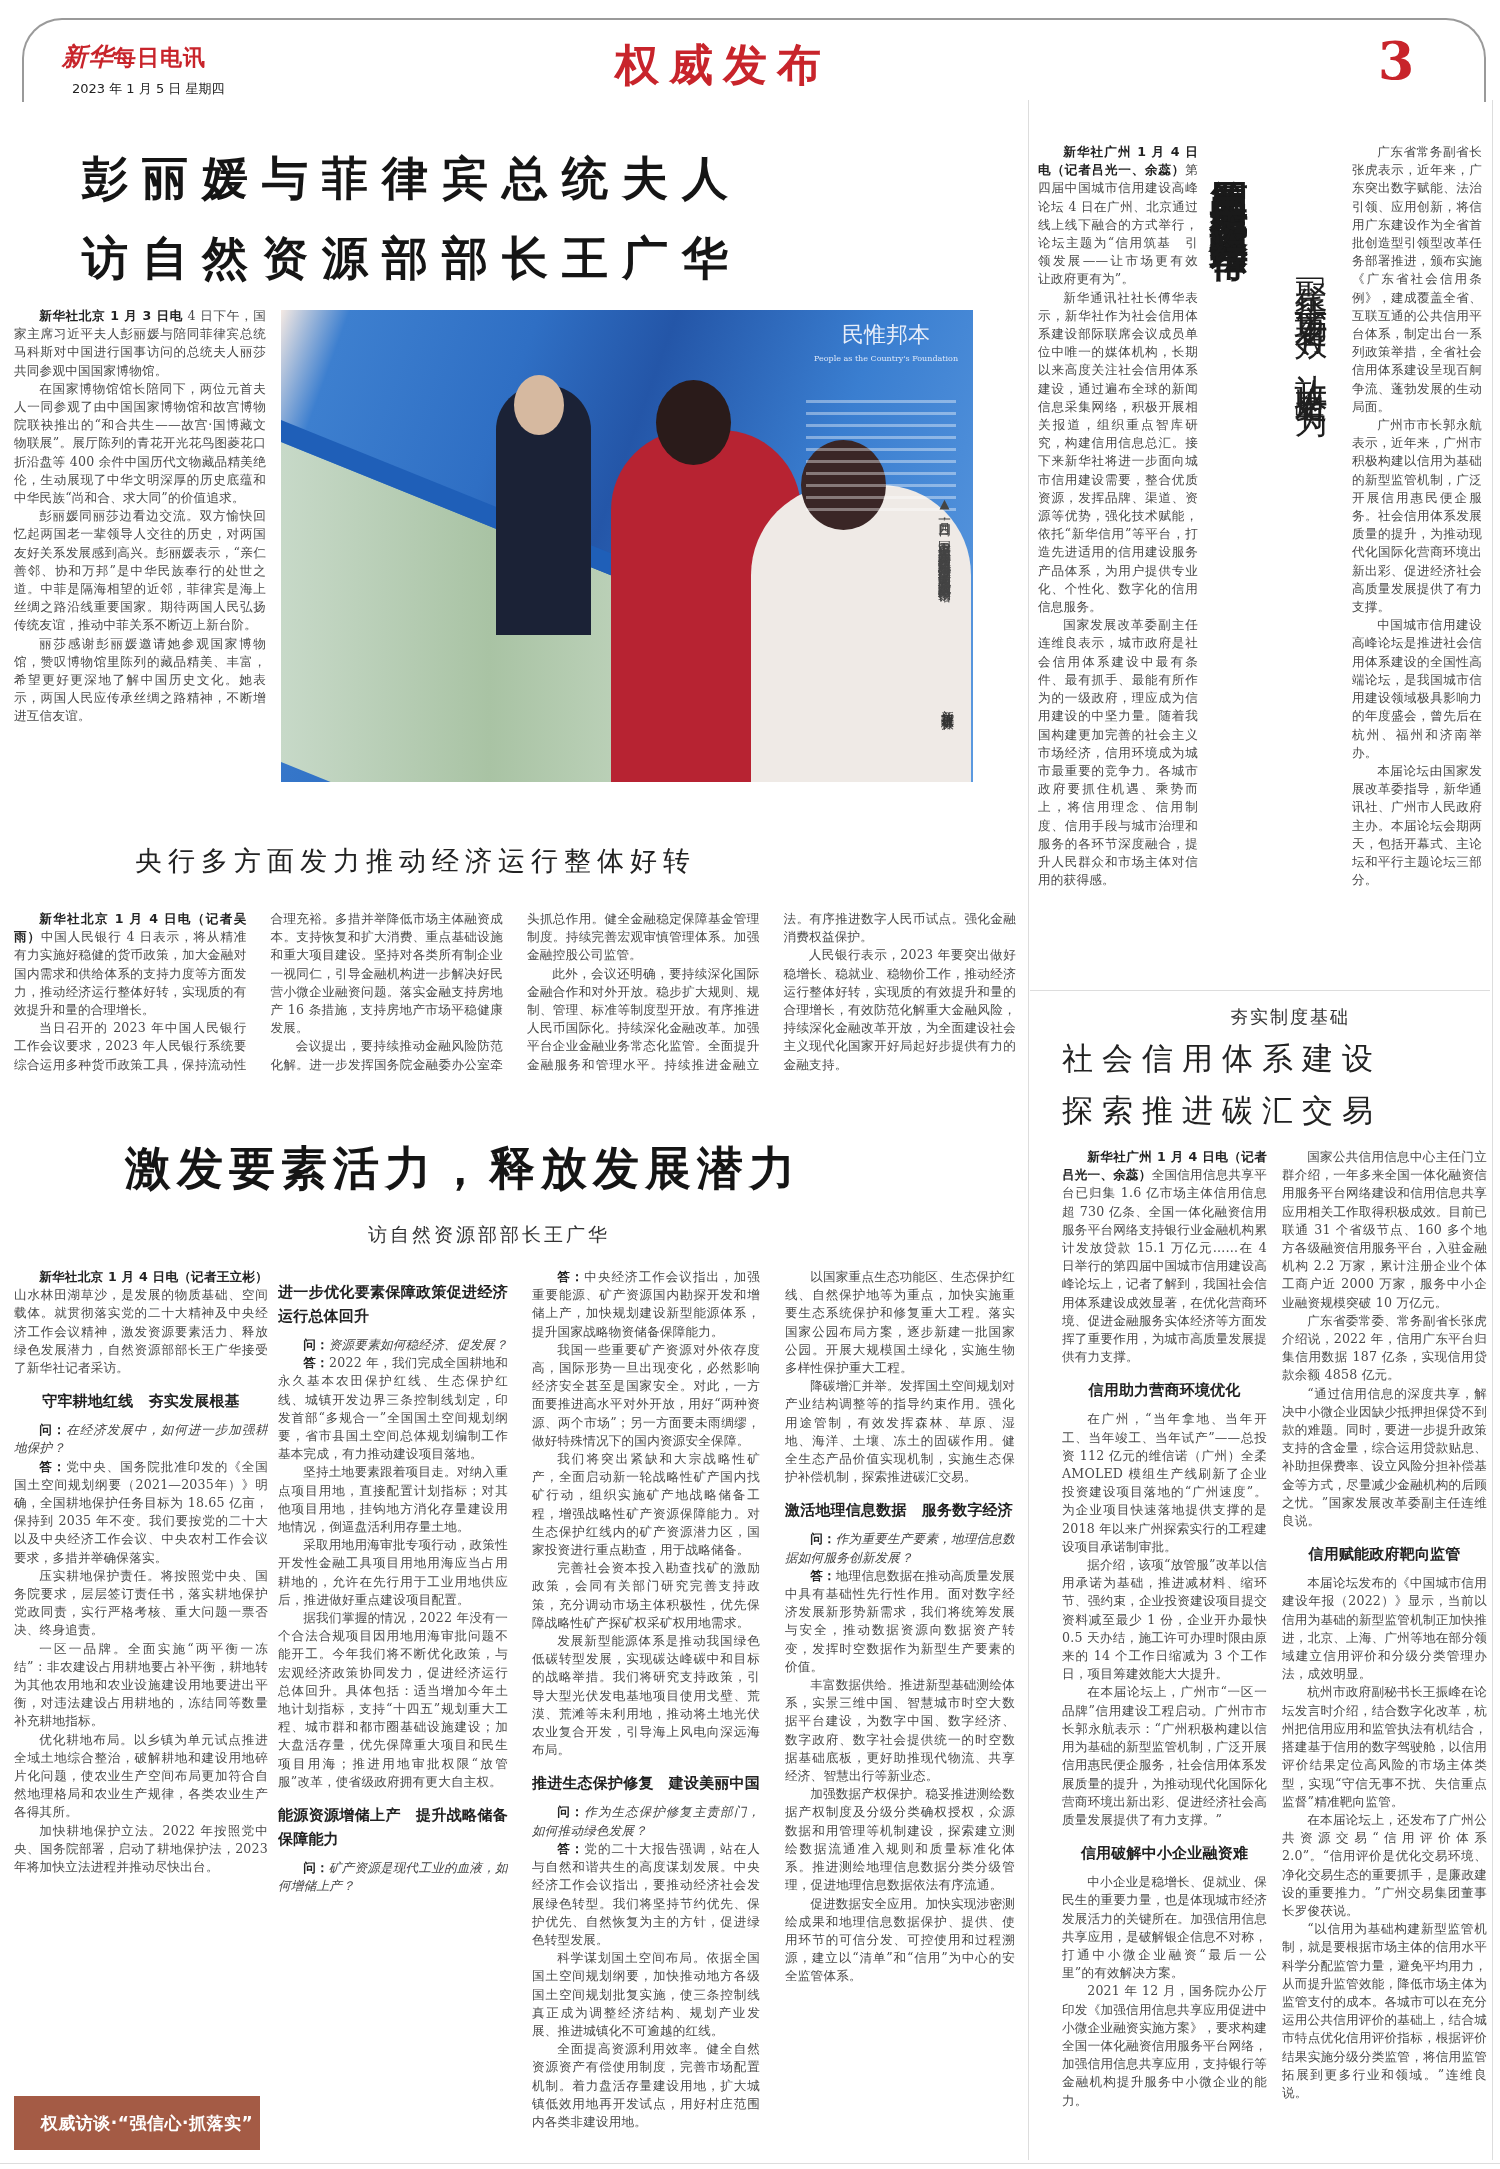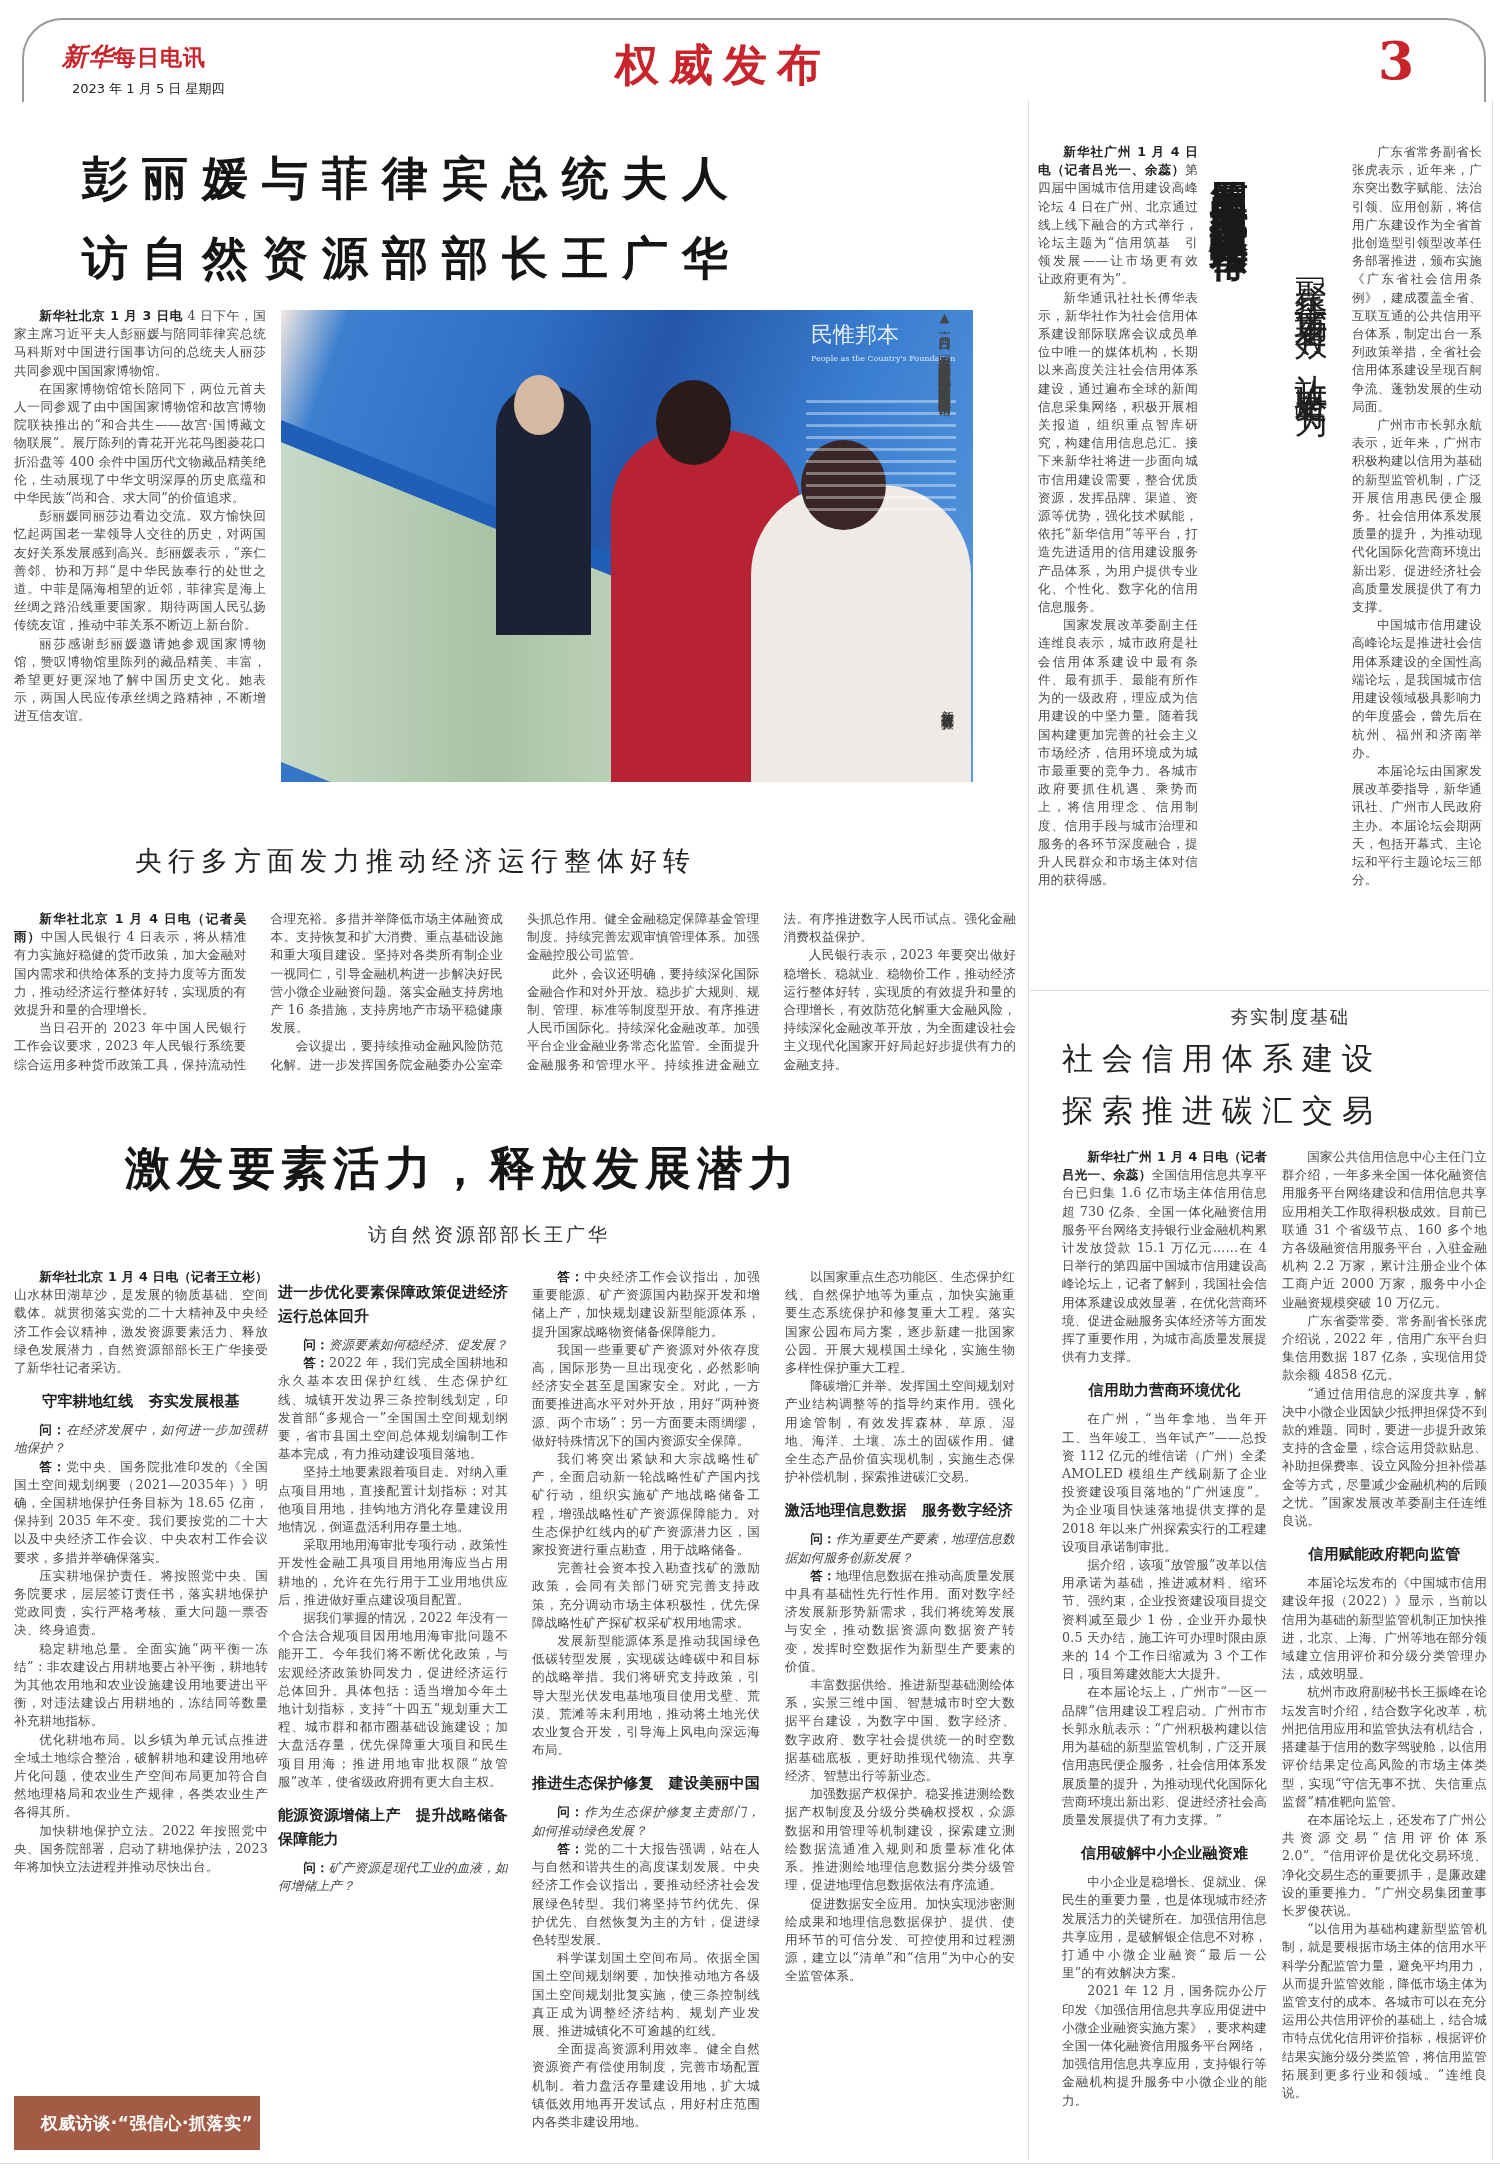--- a/index.html
+++ b/index.html
@@ -1,18 +1,18 @@
 <!DOCTYPE html>
 <html><head>
 <meta charset="utf-8">
 <style>
   html, body { margin:0; padding:0; background:#fff; }
   body { width:1500px; height:2169px; position:relative; overflow:hidden;
          font-family:"DejaVu Serif","Liberation Serif",serif; color:#333; }
-  .abs { position:absolute; }
+  .abs { position:absolute;text-align:center; }
   .body-text { font-size:12.6px; line-height:18.2px; color:#4a4a4a; text-align:justify; letter-spacing:0.2px; }
   .body-text p { margin:0; text-indent:2em; }
   .lead { font-family:"DejaVu Sans","Liberation Sans",sans-serif; font-weight:bold; color:#222; }
   .sub { font-family:"DejaVu Sans","Liberation Sans",sans-serif; font-weight:bold; font-size:15px; color:#222; line-height:24px; margin:12px 0 8px 0; }
   .q { font-style:italic; color:#444; }
   .ans { font-family:"DejaVu Sans","Liberation Sans",sans-serif; font-weight:bold; color:#222; }
 
   
   #masthead { left:22px; top:18px; width:1460px; height:82px; border:2px solid #9a9a9a; border-bottom:none; border-radius:40px 40px 0 0; }
   #logo { left:62px; top:40px; font-family:"DejaVu Serif",serif; font-style:italic; font-weight:bold; font-size:25px; color:#c8242b; letter-spacing:1px; }
@@ -153,21 +153,21 @@
 
 <div id="h3" class="abs">激发要素活力，释放发展潜力</div>
 <div id="h3-sub" class="abs">访自然资源部部长王广华</div>
 
 <div class="abs body-text" style="left:14px; top:1268px; width:254px; height:820px; overflow:hidden;">
   <p><span class="lead">新华社北京 1 月 4 日电（记者王立彬）</span><span>山水林田湖草沙，是发展的物质基础、空间载体。就贯彻落实党的二十大精神及中央经济工作会议精神，激发资源要素活力、释放绿色发展潜力，自然资源部部长王广华接受了新华社记者采访。</span></p>
   <div class="sub" style="text-align:center;">守牢耕地红线　夯实发展根基</div>
   <p><span class="ans">问：</span><span class="q">在经济发展中，如何进一步加强耕地保护？</span></p>
   <p><span class="ans">答：</span><span>党中央、国务院批准印发的《全国国土空间规划纲要（2021—2035年）》明确，全国耕地保护任务目标为 18.65 亿亩，保持到 2035 年不变。我们要按党的二十大以及中央经济工作会议、中央农村工作会议要求，多措并举确保落实。</span></p>
   <p>压实耕地保护责任。将按照党中央、国务院要求，层层签订责任书，落实耕地保护党政同责，实行严格考核、重大问题一票否决、终身追责。</p>
-  <p>稳定耕地总量。全面实施“两平衡一冻结”：非农建设占用耕地要占补平衡，耕地转为其他农用地和农业设施建设用地要进出平衡，对违法建设占用耕地的，冻结同等数量补充耕地指标。</p>
+  <p>一区一品牌。全面实施“两平衡一冻结”：非农建设占用耕地要占补平衡，耕地转为其他农用地和农业设施建设用地要进出平衡，对违法建设占用耕地的，冻结同等数量补充耕地指标。</p>
   <p>优化耕地布局。以乡镇为单元试点推进全域土地综合整治，破解耕地和建设用地碎片化问题，使农业生产空间布局更加符合自然地理格局和农业生产规律，各类农业生产各得其所。</p>
   <p>加快耕地保护立法。2022 年按照党中央、国务院部署，启动了耕地保护法，2023 年将加快立法进程并推动尽快出台。</p>
 </div>
 
 <div class="abs body-text" style="left:278px; top:1268px; width:230px; height:900px; overflow:hidden;">
   <div class="sub">进一步优化要素保障政策促进经济运行总体回升</div>
   <p><span class="ans">问：</span><span class="q">资源要素如何稳经济、促发展？</span></p>
   <p><span class="ans">答：</span><span>2022 年，我们完成全国耕地和永久基本农田保护红线、生态保护红线、城镇开发边界三条控制线划定，印发首部“多规合一”全国国土空间规划纲要，省市县国土空间总体规划编制工作基本完成，有力推动建设项目落地。</span></p>
   <p>坚持土地要素跟着项目走。对纳入重点项目用地，直接配置计划指标；对其他项目用地，挂钩地方消化存量建设用地情况，倒逼盘活利用存量土地。</p>
   <p>采取用地用海审批专项行动，政策性开发性金融工具项目用地用海应当占用耕地的，允许在先行用于工业用地供应后，推进做好重点建设项目配置。</p>

